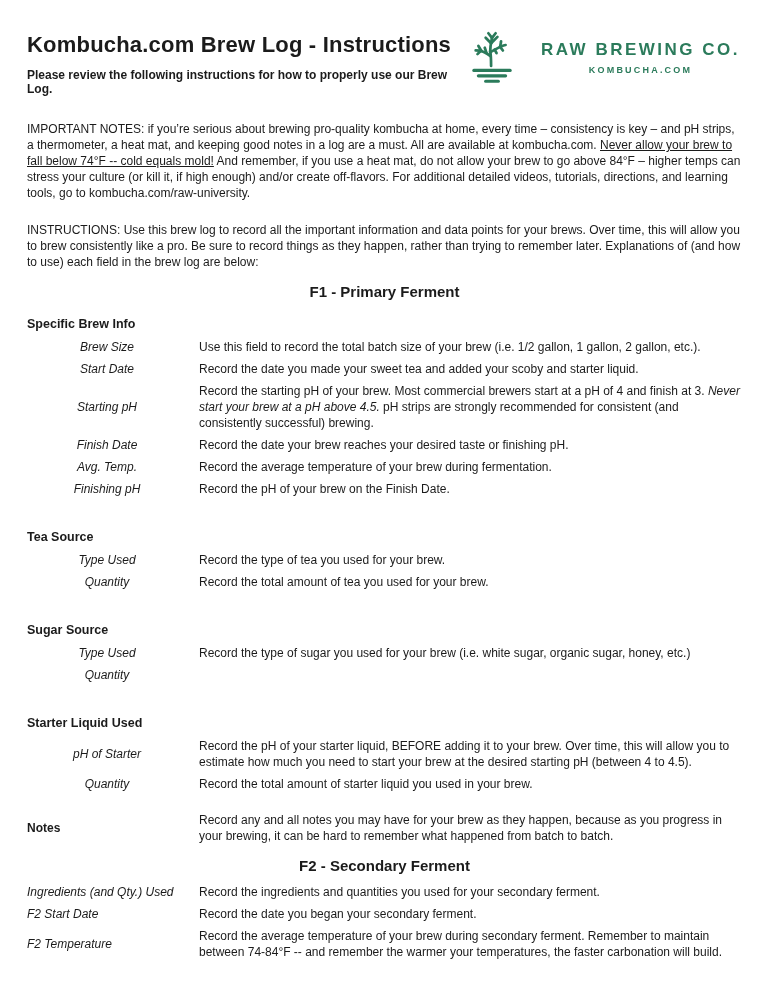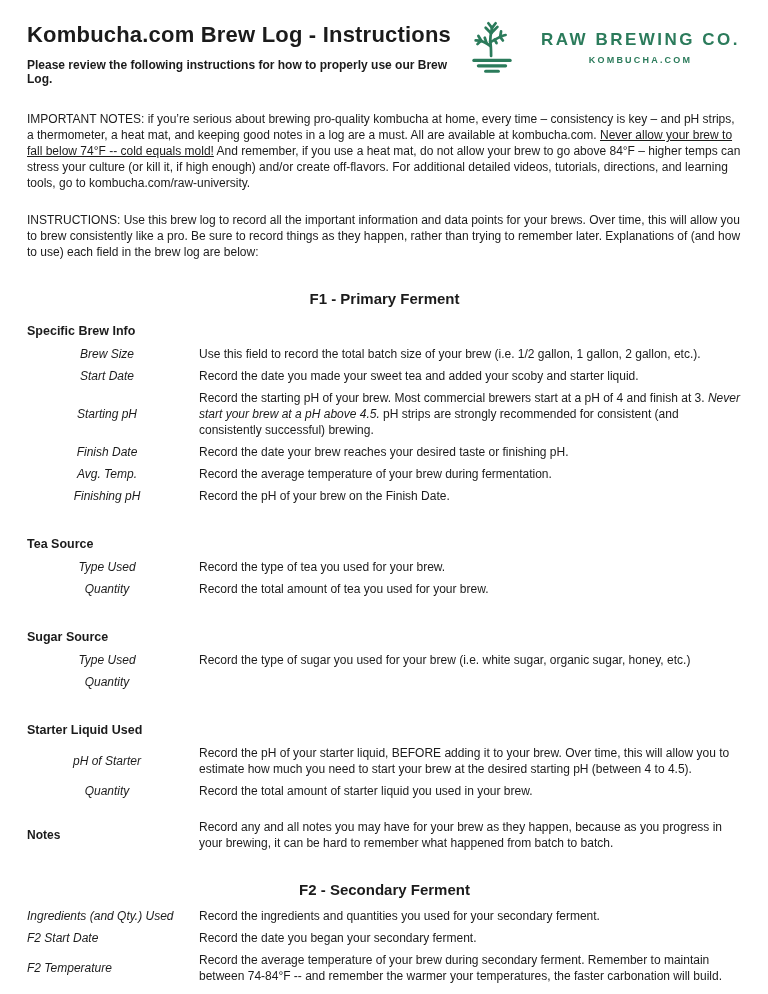--- a/index.html
+++ b/index.html
@@ -11,21 +11,21 @@
     width: 768px;
     height: 994px;
     font-family: "Liberation Sans", sans-serif;
     color: #1b1b1b;
     overflow: hidden;
   }
   .page {
     box-sizing: border-box;
     width: 768px;
     height: 994px;
-    padding: 14px 26px 0 27px;
+    padding: 24px 26px 0 27px;
   }
 
   
   .header-row {
     display: flex;
     justify-content: space-between;
     align-items: flex-start;
   }
   .title-block { padding-top: 8px; }
   .page-title {
@@ -67,21 +67,21 @@
   .para-important { margin-top: 25px; }
   .para-instructions { margin-top: 21px; }
   .u { text-decoration: underline; }
   .i { font-style: italic; }
 
   
   .ferment-heading {
     text-align: center;
     font-size: 15px;
     font-weight: bold;
-    margin-top: 30px;
+    margin-top: 13px;
   }
   .group-heading {
     font-size: 12.5px;
     font-weight: bold;
     margin-top: 17px;
     margin-bottom: 8px;
   }
   .row {
     display: flex;
     align-items: center;

